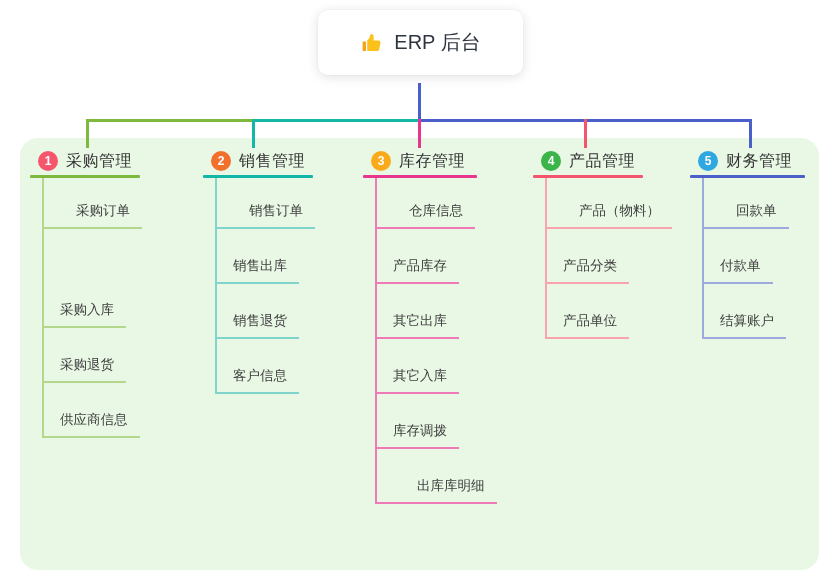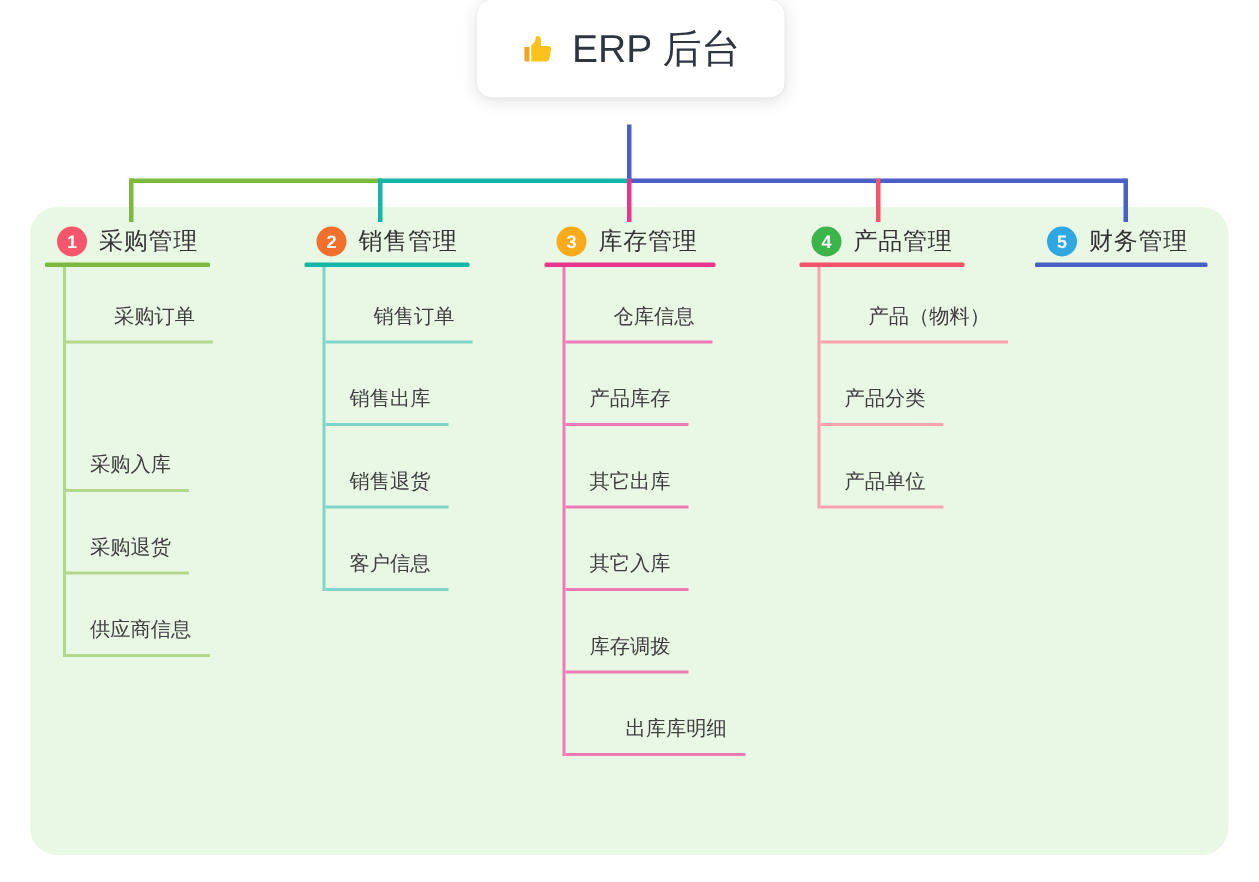--- a/index.html
+++ b/index.html
@@ -6,25 +6,25 @@
   #stage{
     position:relative;width:839px;height:588px;overflow:hidden;background:#fff;
     font-family:"Liberation Sans","DejaVu Sans",sans-serif;
   }
   .panel{
     position:absolute;left:20px;top:138px;width:799px;height:432px;
     background:#e9f7e5;border-radius:18px;
   }
   
   .root-node{
-    position:absolute;left:318px;top:0;width:205px;height:65px;
+    position:absolute;left:318px;top:10px;width:205px;height:65px;
     background:#fff;border-radius:10px;
     box-shadow:0 2px 12px rgba(0,0,0,0.12), 0 0 2px rgba(0,0,0,0.05);
     display:flex;align-items:center;justify-content:center;gap:10px;
-    font-size:26px;color:#2f3540;z-index:3;cursor:pointer;
+    font-size:20px;color:#2f3540;z-index:3;cursor:pointer;
   }
   .root-node .thumb{display:inline-flex;align-items:center;}
   
   .stem,.seg,.drop{position:absolute;z-index:1;}
   .stem{width:3px;}
   .seg{height:3px;}
   .drop{width:3px;}
   
   .col{position:absolute;z-index:2;}
   .col-head{
@@ -123,14 +123,19 @@
         <div class="child" style="border-bottom-color: rgb(248, 163, 174); padding-left: 16px;">产品分类</div>
         <div class="child" style="border-bottom-color: rgb(248, 163, 174);">产品单位</div>
       </div>
     </div>
     <div class="col" style="left: 690px; top: 149px;">
       <div class="col-head">
         <span class="badge" style="background: rgb(47, 167, 224);">5</span>
         <span class="col-title">财务管理</span>
       </div>
       <div class="col-underline" style="width: 115px; background: rgb(74, 95, 200);"></div>
+      <div class="children" style="border-left-color: rgb(157, 170, 222);">
+        <div class="child" style="border-bottom-color: rgb(157, 170, 222);">回款单</div>
+        <div class="child" style="border-bottom-color: rgb(157, 170, 222);">付款单</div>
+        <div class="child" style="border-bottom-color: rgb(157, 170, 222);">结算账户</div>
+      </div>
     </div>
   </div>
 
 </body></html>

